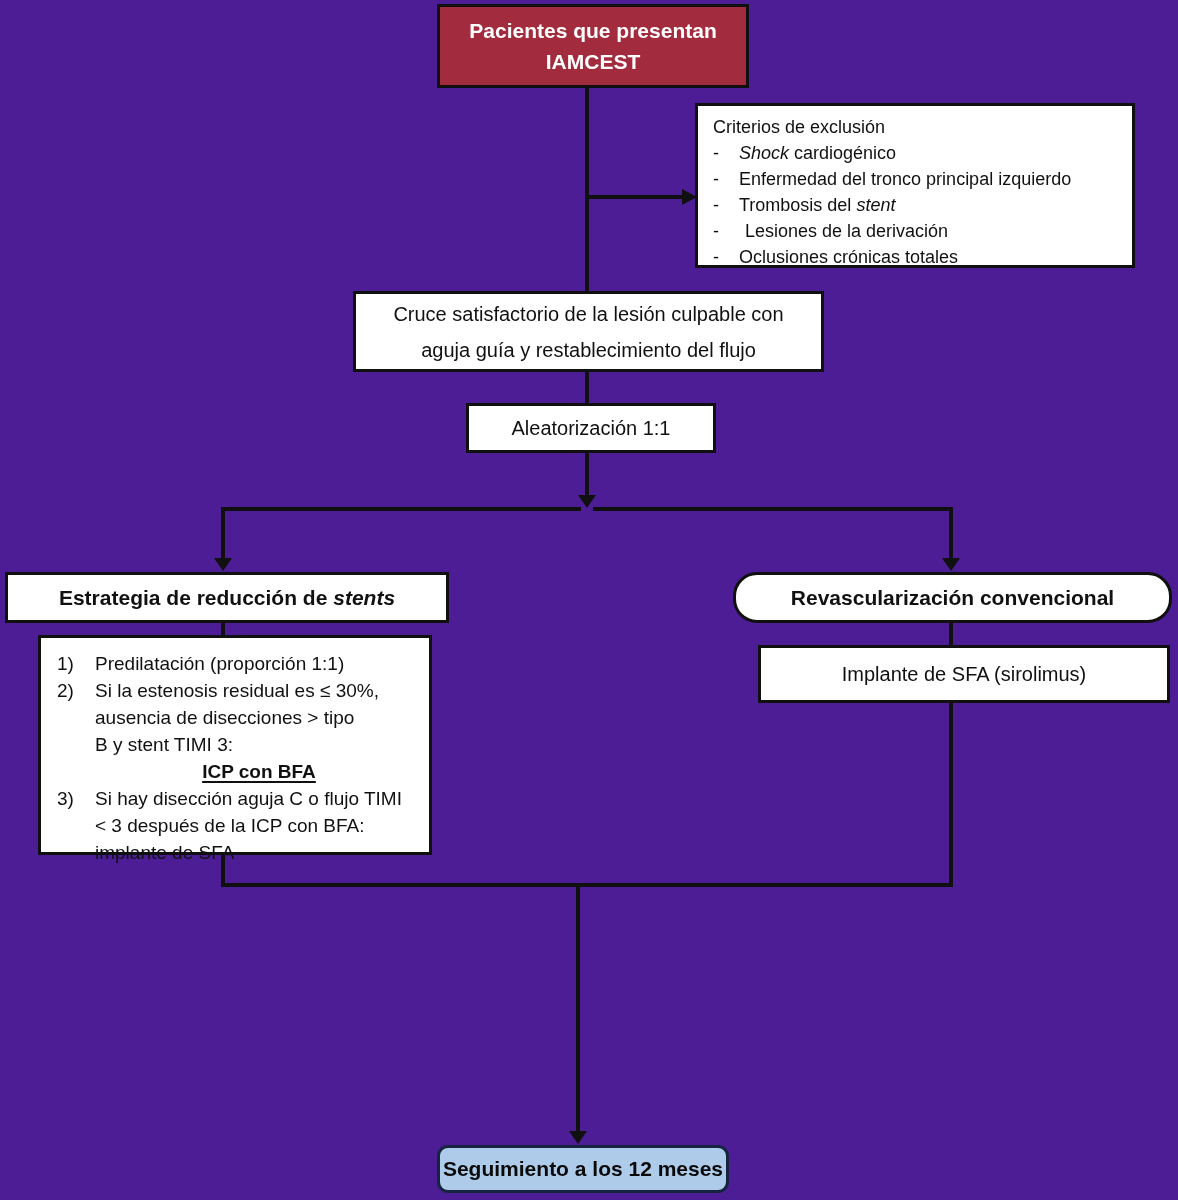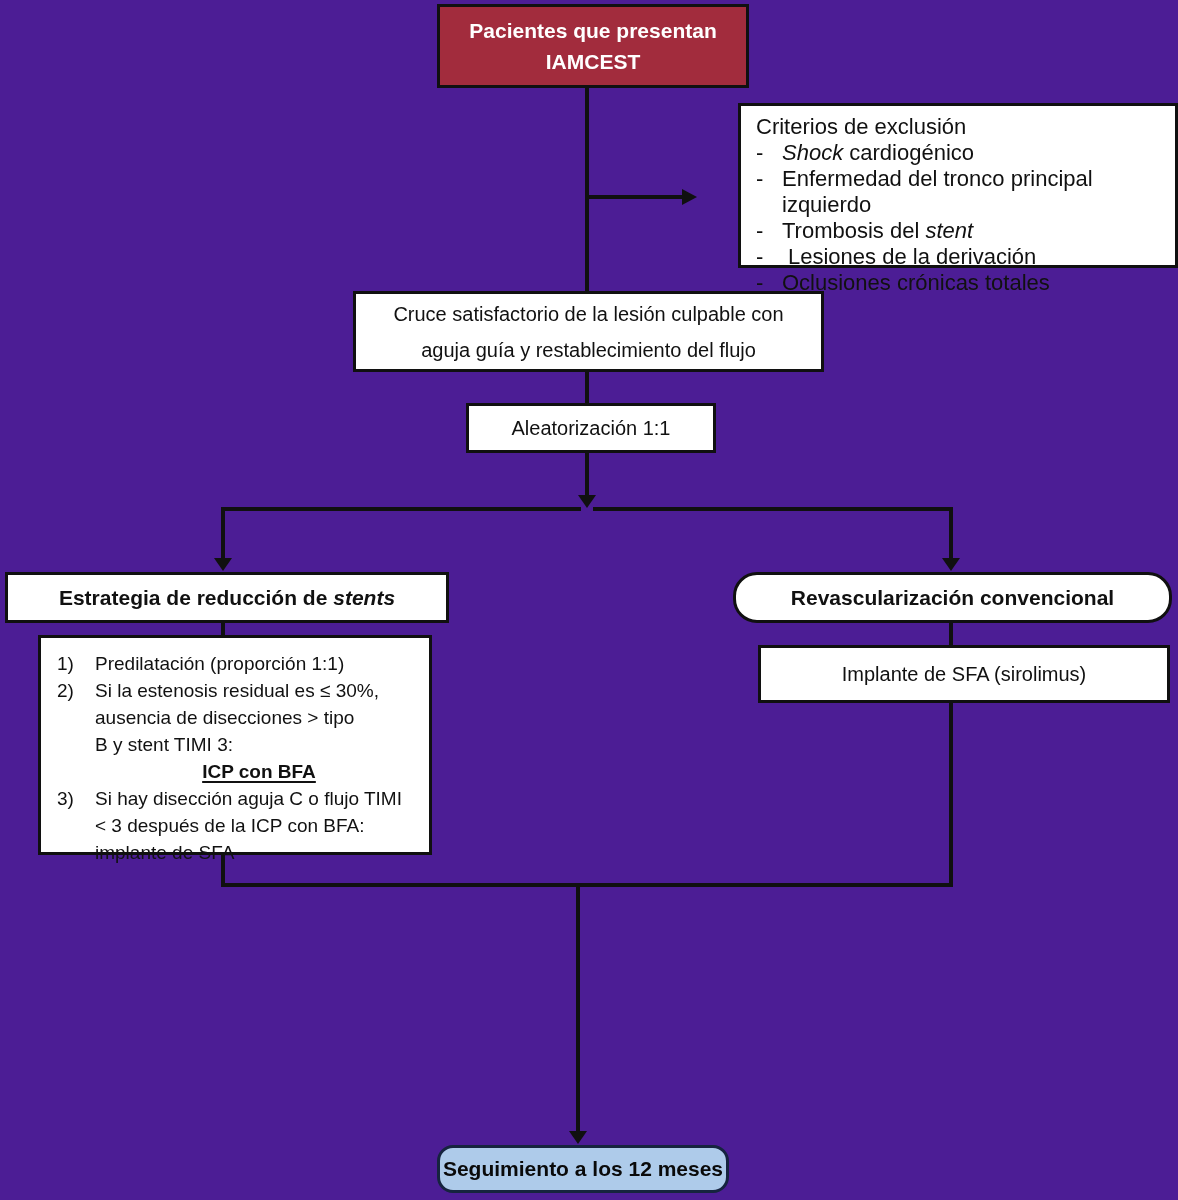--- a/index.html
+++ b/index.html
@@ -52,23 +52,22 @@
     line-height: 31px;
   }
 
   
   .exclusion {
     left: 695px; top: 103px; width: 440px; height: 165px;
     align-items: flex-start;
     justify-content: flex-start;
     text-align: left;
     padding: 8px 6px 6px 15px;
-    font-size: 22px;
+    font-size: 18px;
     line-height: 26px;
-    margin-left: 43px;
   }
   .exclusion .excl-row { display: flex; }
   .exclusion .dash { width: 26px; flex: 0 0 26px; }
   .it { font-style: italic; }
 
   
   .crossing {
     left: 353px; top: 291px; width: 471px; height: 81px;
     font-size: 20px;
     line-height: 36px;
@@ -113,21 +112,21 @@
   .implante {
     left: 758px; top: 645px; width: 412px; height: 58px;
     font-size: 20px;
   }
 
   
   .followup {
     left: 437px; top: 1145px; width: 292px; height: 48px;
     background: #aecbea;
     border: 3px solid #16243f;
-    border-radius: 16px;
+    border-radius: 11px;
     font-weight: bold;
     font-size: 21px;
     color: #0a0a0a;
   }
 </style>
 </head>
 <body>
 
 <div class="canvas">
 

